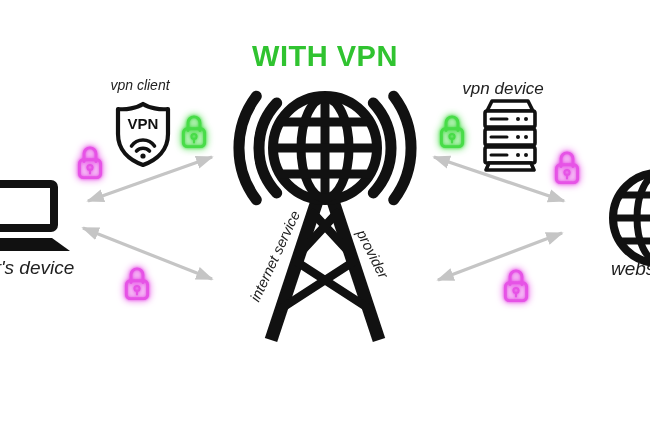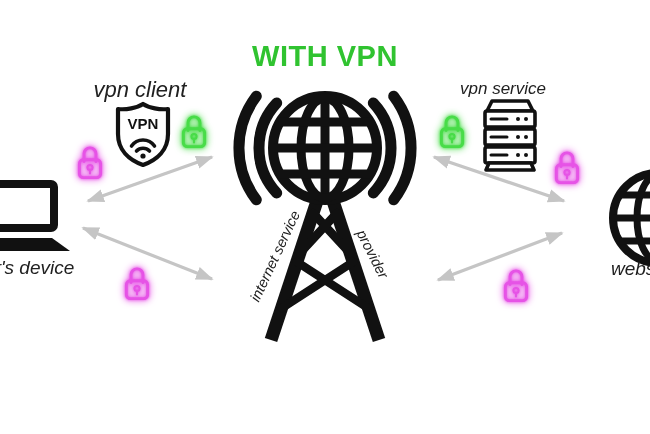--- a/index.html
+++ b/index.html
@@ -14,21 +14,21 @@
   .heading{
     position:absolute;left:50%;transform:translateX(-50%);
     font-weight:bold;letter-spacing:.5px;white-space:nowrap;z-index:3;
   }
   .heading.top{top:40px;font-size:29px;}
   .heading.bottom{top:356px;font-size:28px;}
   .diagram-label{
     position:absolute;font-style:italic;color:#212121;z-index:3;
     white-space:nowrap;text-align:center;
   }
-  .lbl-client{left:85px;top:77px;width:110px;font-size:22px;}
+  .lbl-client{left:85px;top:77px;width:110px;font-size:14px;}
   .lbl-server{left:448px;top:79px;width:110px;font-size:17px;}
   .lbl-device{left:-36px;top:257px;font-size:19px;text-align:left;}
   .lbl-website{left:611px;top:258px;font-size:19px;text-align:left;}
   .lbl-isp-left{left:205px;top:248px;width:140px;font-size:14.5px;transform:rotate(-65deg);}
   .lbl-isp-right{left:330px;top:246px;width:85px;font-size:14.5px;transform:rotate(63deg);}
   .padlock{
     position:absolute;width:34px;height:41px;z-index:4;
     filter:drop-shadow(0 0 1.5px currentColor) drop-shadow(0 0 3.5px currentColor);
   }
   .lock-1{left:73px;top:141px;}
@@ -147,21 +147,21 @@
     <g fill="none" stroke="currentColor" stroke-width="7">
       <line x1="52" y1="11" x2="52" y2="93"></line>
       <ellipse cx="52" cy="52" rx="21" ry="43"></ellipse>
       <line x1="7" y1="52" x2="97" y2="52"></line>
       <line x1="13.3" y1="29" x2="90.7" y2="29"></line>
       <line x1="13.3" y1="75" x2="90.7" y2="75"></line>
     </g>
   </svg>
 
   <div class="diagram-label lbl-client" style="color: rgb(33, 33, 33);">vpn client</div>
-  <div class="diagram-label lbl-server" style="color: rgb(33, 33, 33);">vpn service</div>
+  <div class="diagram-label lbl-server" style="color: rgb(33, 33, 33);">vpn device</div>
   <div class="diagram-label lbl-device" style="color: rgb(33, 33, 33);">user's device</div>
   <div class="diagram-label lbl-website" style="color: rgb(33, 33, 33);">website</div>
   <div class="diagram-label lbl-isp-left" style="color: rgb(33, 33, 33);">internet service</div>
   <div class="diagram-label lbl-isp-right" style="color: rgb(33, 33, 33);">provider</div>
 
   <svg class="padlock lock-1" viewBox="0 0 40 48" style="color: rgb(230, 83, 230);">
       <use href="#lock-sym" width="40" height="48"></use>
     </svg>
   <svg class="padlock lock-2" viewBox="0 0 40 48" style="color: rgb(72, 220, 72);">
       <use href="#lock-sym" width="40" height="48"></use>

